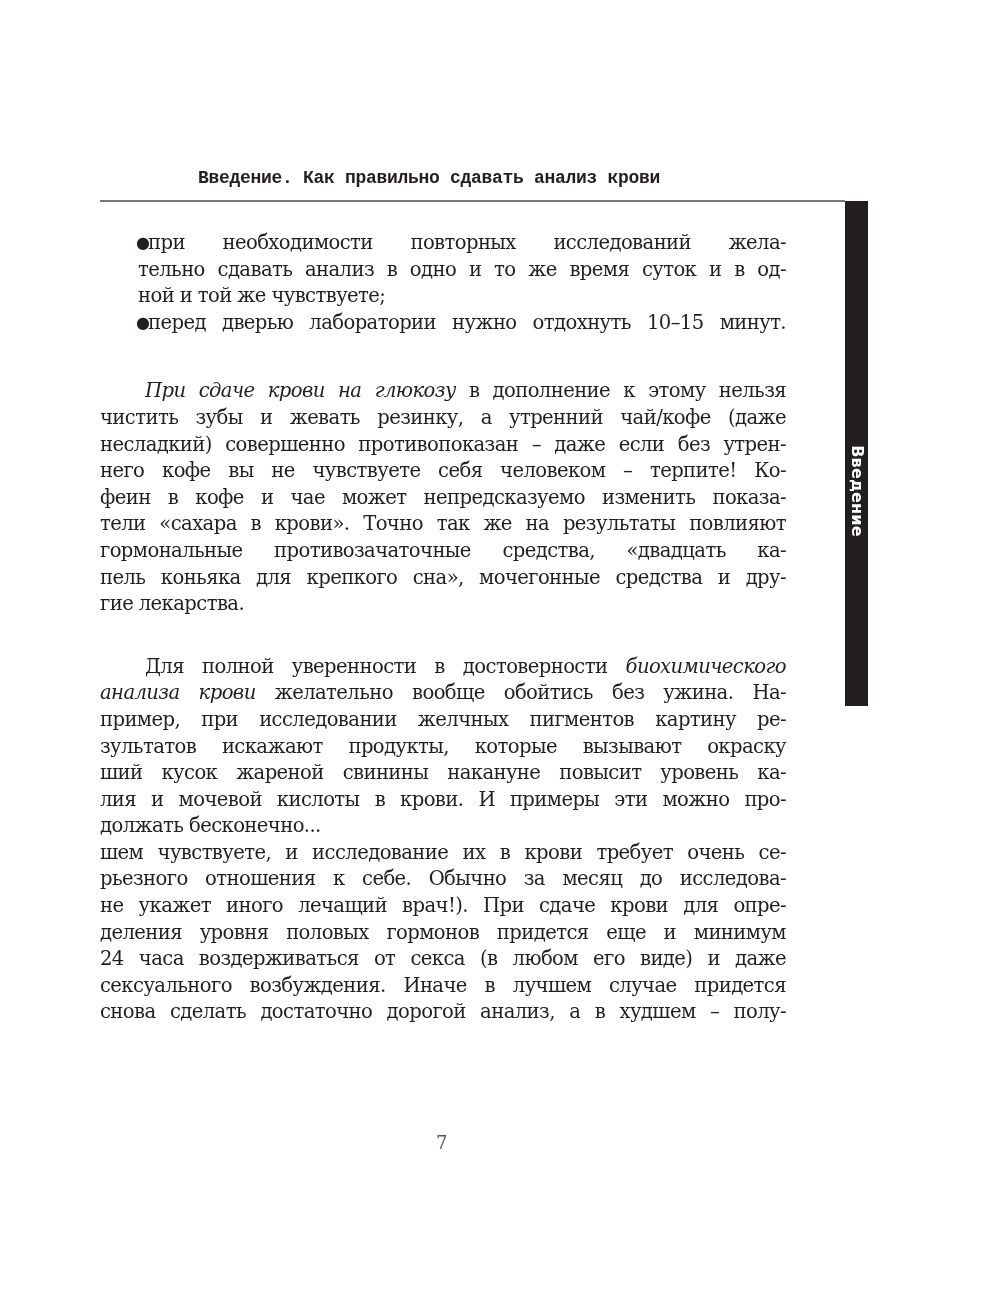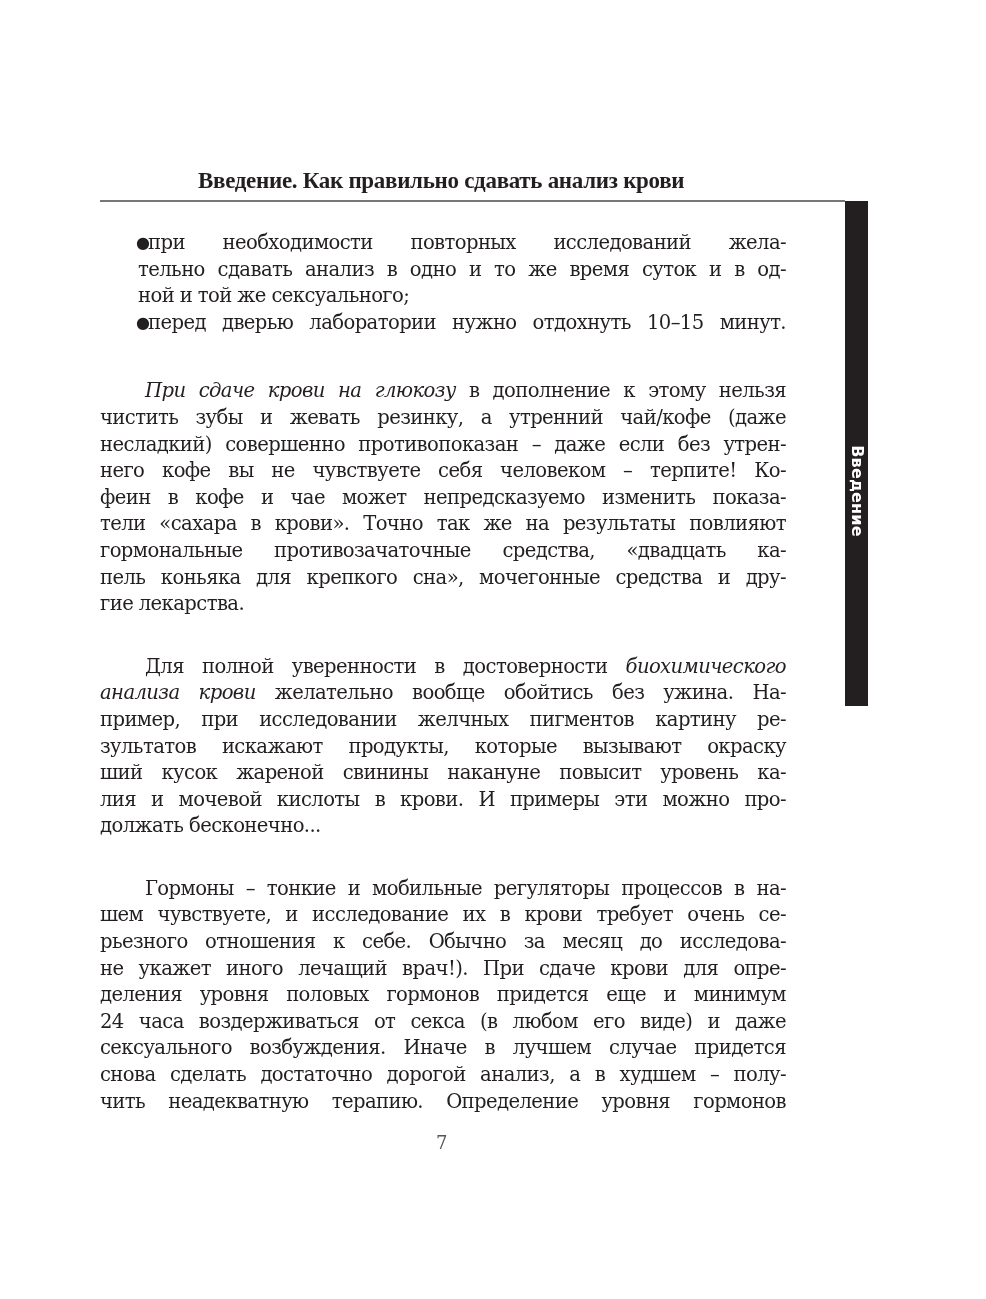--- a/index.html
+++ b/index.html
@@ -11,23 +11,23 @@
       width: 986px;
       height: 1299px;
       position: relative;
       overflow: hidden;
       color: #231f20;
     }
     .running-head {
       position: absolute;
       left: 198px;
       top: 168px;
-      font-family: Liberation Serif, serif;
+      font-family: Liberation Mono, monospace;
       font-weight: bold;
-      font-size: 23px;
+      font-size: 18px;
       letter-spacing: -0.3px;
       color: #231f20;
       white-space: nowrap;
     }
     .head-rule {
       position: absolute;
       left: 100px;
       top: 200px;
       width: 745px;
       height: 2px;
@@ -116,21 +116,21 @@
 <div class="side-tab">
   <div class="side-tab-label">Введение</div>
 </div>
 
 <div class="body-text">
 
   <div class="bullet-row">
     <span class="bullet">●</span>
     <span class="line bullet-line">при необходимости повторных исследований жела-</span>
     <span class="line bullet-cont" style="padding-left:38px">тельно сдавать анализ в одно и то же время суток и в од-</span>
-    <span class="line bullet-cont last" style="padding-left:38px">ной и той же сексуального;</span>
+    <span class="line bullet-cont last" style="padding-left:38px">ной и той же чувствуете;</span>
   </div>
 
   <div class="bullet-row">
     <span class="bullet">●</span>
     <span class="line bullet-line">перед дверью лаборатории нужно отдохнуть 10–15 минут.</span>
   </div>
 
   <div class="gap"></div>
 
   <div>
@@ -149,26 +149,24 @@
     <span class="line indent"><span>Для полной уверенности в достоверности </span><em>биохимического</em></span>
     <span class="line"><em>анализа крови</em><span> желательно вообще обойтись без ужина. На-</span></span>
     <span class="line">пример, при исследовании желчных пигментов картину ре-</span>
     <span class="line">зультатов искажают продукты, которые вызывают окраску</span>
     <span class="line">ший кусок жареной свинины накануне повысит уровень ка-</span>
     <span class="line">лия и мочевой кислоты в крови. И примеры эти можно про-</span>
     <span class="line last">должать бесконечно...</span>
   </div>
 
   <div>
-    <span class="line indent">Гормоны – тонкие и мобильные регуляторы процессов в на-</span>
     <span class="line">шем чувствуете, и исследование их в крови требует очень се-</span>
     <span class="line">рьезного отношения к себе. Обычно за месяц до исследова-</span>
     <span class="line">не укажет иного лечащий врач!). При сдаче крови для опре-</span>
     <span class="line">деления уровня половых гормонов придется еще и минимум</span>
     <span class="line">24 часа воздерживаться от секса (в любом его виде) и даже</span>
     <span class="line">сексуального возбуждения. Иначе в лучшем случае придется</span>
     <span class="line">снова сделать достаточно дорогой анализ, а в худшем – полу-</span>
-    <span class="line">чить неадекватную терапию. Определение уровня гормонов</span>
   </div>
 
 </div>
 
 <div class="page-number">7</div>
 
 </body></html>

